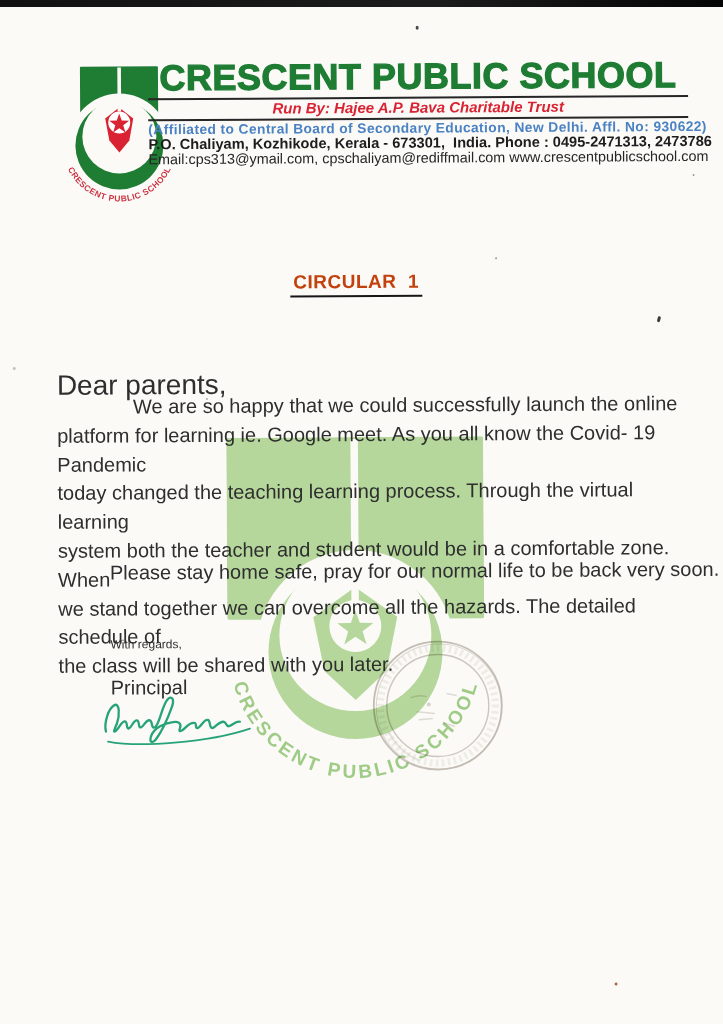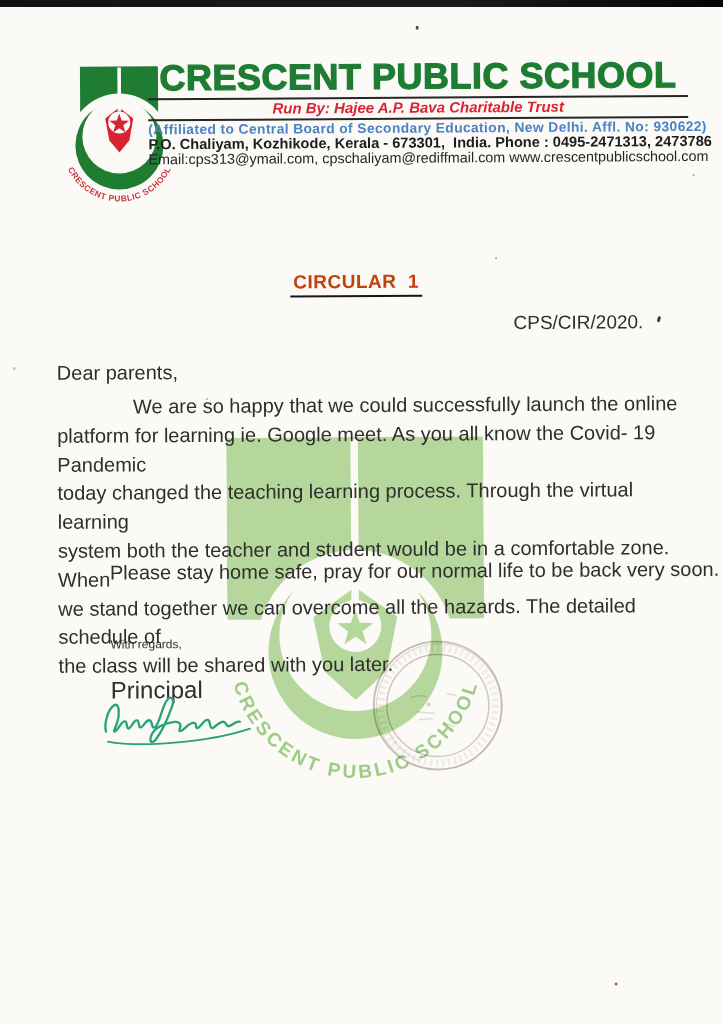--- a/index.html
+++ b/index.html
@@ -37,26 +37,26 @@
   }
   .logo{position:absolute;left:60px;top:58px;}
 
   
   .circular-title{position:absolute;left:0;top:271px;width:714px;text-align:center;z-index:2;}
   .circular-title span{
     display:inline-block;font-size:19px;font-weight:700;letter-spacing:.5px;white-space:pre;
     color:#c2410c;border-bottom:2.5px solid #161616;padding:0 3px 2px 3px;
   }
   .reference{position:absolute;left:514px;top:313px;font-size:19px;z-index:2;}
-  .salutation{position:absolute;left:57px;top:360px;font-size:20px;z-index:2;}
+  .salutation{position:absolute;left:57px;top:368px;font-size:28px;z-index:2;}
   .body-lines{position:absolute;left:57px;top:391px;width:625px;z-index:2;font-size:20px;line-height:28.8px;}
   .body-lines .ln:first-child{text-indent:76px;}
   .note{position:absolute;left:109px;top:560px;font-size:20px;z-index:2;}
   .closing{position:absolute;left:109px;top:636px;font-size:12px;z-index:2;}
-  .signatory{position:absolute;left:109px;top:675px;font-size:24px;z-index:2;}
+  .signatory{position:absolute;left:109px;top:675px;font-size:20px;z-index:2;}
   .signature{position:absolute;left:96px;top:684px;z-index:5;}
 
   
   .watermark{position:absolute;left:226px;top:437px;z-index:0;}
   .wm-curved{font-size:19px;font-weight:700;letter-spacing:3px;fill:var(--watermark-text-green);}
   .hdr-curved{font-size:8.4px;font-weight:700;letter-spacing:.5px;fill:#cb3340;}
   .stamp{position:absolute;left:357px;top:628px;z-index:3;mix-blend-mode:multiply;opacity:.92;}
 
   .speck{position:absolute;border-radius:50%;z-index:6;}
 </style>
@@ -114,21 +114,20 @@
     <div class="hrule rule-1"></div>
     <div class="run-by">Run By: Hajee A.P. Bava Charitable Trust</div>
     <div class="hrule rule-2"></div>
     <div class="affiliation">(Affiliated to Central Board of Secondary Education, New Delhi. Affl. No: 930622)</div>
     <div class="address">P.O. Chaliyam, Kozhikode, Kerala - 673301,  India. Phone : 0495-2471313, 2473786</div>
     <div class="emailweb">Email:cps313@ymail.com, cpschaliyam@rediffmail.com www.crescentpublicschool.com</div>
 
     <div class="circular-title">
       <span>CIRCULAR  1</span>
     </div>
-    <div class="reference">CPS/CIR/2020.</div>
     <div class="salutation">Dear parents,</div>
 
     <div class="body-lines">
       <div class="ln">We are so happy that we could successfully launch the online</div>
       <div class="ln">platform for learning ie. Google meet. As you all know the Covid- 19 Pandemic</div>
       <div class="ln">today changed the teaching learning process. Through the virtual learning</div>
       <div class="ln">system both the teacher and student would be in a comfortable zone. When</div>
       <div class="ln">we stand together we can overcome all the hazards. The detailed schedule of</div>
       <div class="ln">the class will be shared with you later.</div>
     </div>

